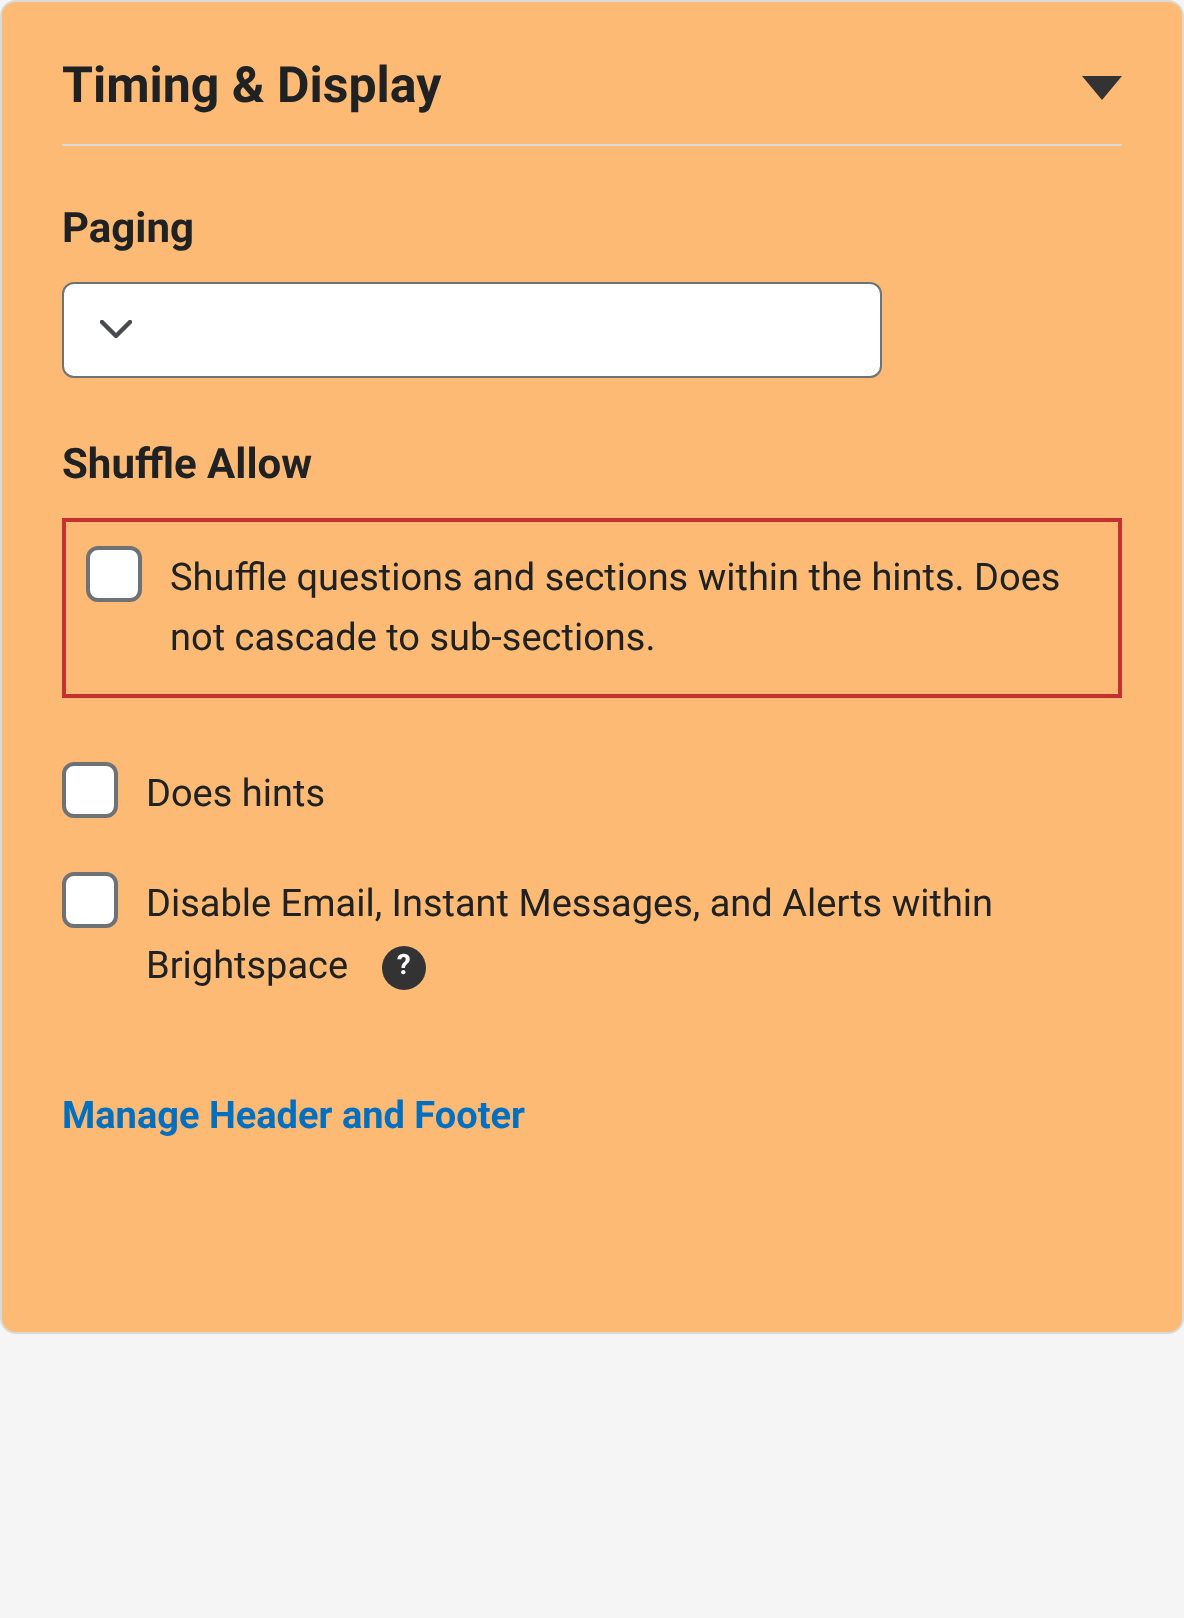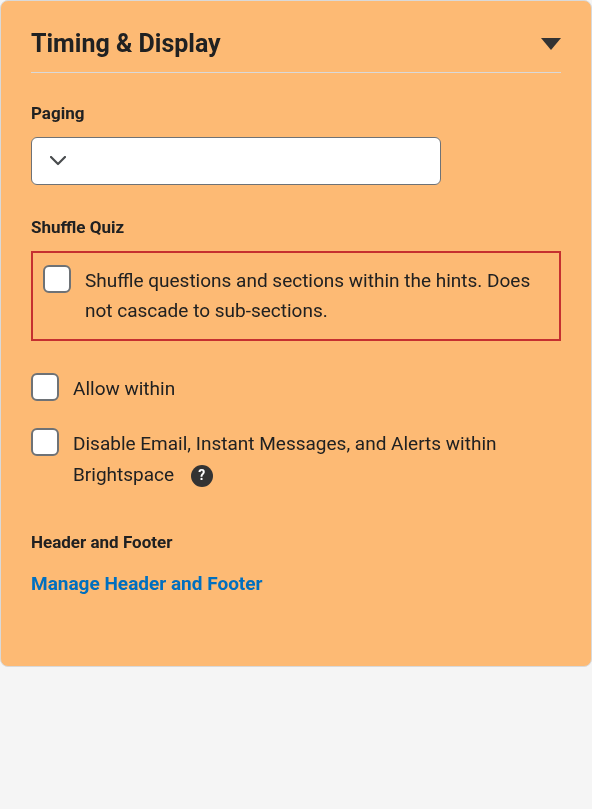--- a/index.html
+++ b/index.html
@@ -57,21 +57,21 @@
     flex-shrink: 0;
     cursor: pointer;
   }
   .checkbox-label {
     font-size: 19px;
     line-height: 1.6;
     color: #202122;
     padding-top: 1px;
   }
   .section-heading {
-    font-size: 17px;
+    font-size: 21px;
     font-weight: 700;
     margin-bottom: 14px;
     color: #202122;
   }
   .dropdown {
     width: 410px;
     height: 48px;
     border: 1px solid #6e7276;
     border-radius: 6px;
     background: #fff;
@@ -141,41 +141,40 @@
   <div class="section-heading">Paging</div>
   <div class="dropdown">
     <span class="dropdown-caret">
       <svg width="16" height="10" viewBox="0 0 16 10">
           <path d="M1 1 L8 8 L15 1" stroke="#494C4E" stroke-width="2.2" fill="none" stroke-linecap="round" stroke-linejoin="round"></path>
         </svg>
     </span>
   </div>
 
   
-  <div class="section-heading">Shuffle Quiz</div>
+  <div class="section-heading">Shuffle Allow</div>
   <div class="highlight-box">
     <div class="checkbox-row">
       <div class="checkbox"></div>
       <div class="checkbox-label">Shuffle questions and sections within the hints. Does not cascade to sub-sections.</div>
     </div>
   </div>
 
   
 
   <div class="checkbox-row">
     <div class="checkbox"></div>
-    <div class="checkbox-label">Allow within</div>
+    <div class="checkbox-label">Does hints</div>
   </div>
 
   <div class="checkbox-row" style="margin-bottom:42px;">
     <div class="checkbox"></div>
     <div class="checkbox-label">
       <span>Disable Email, Instant Messages, and Alerts within Brightspace</span>
       <span class="inline-help">?</span>
     </div>
   </div>
 
   
-  <div class="section-heading">Header and Footer</div>
   <div class="spacer-sm"></div>
   <a class="link">Manage Header and Footer</a>
 
 </div>
 
 </body></html>

